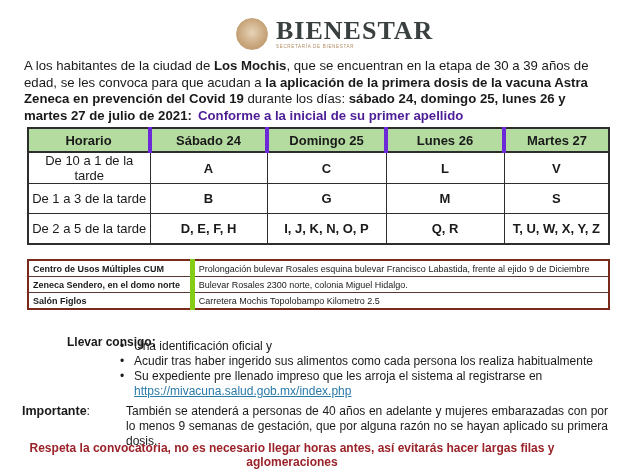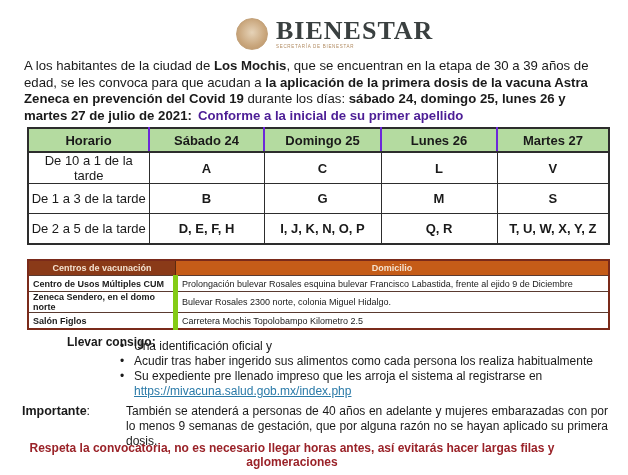--- a/index.html
+++ b/index.html
@@ -24,21 +24,21 @@
   .intro { position: absolute; left: 24px; top: 58px; width: 584px; font-size: 13.2px; line-height: 16.5px; }
   .intro b { font-weight: bold; text-align: right; }
   .conform { color: #4c1d95; font-weight: bold; position: absolute; left: 174px; top: 49.5px; white-space: nowrap; }
 
   table.sched {
     position: absolute; left: 27px; top: 127px; width: 583px; border-collapse: collapse;
     border: 2px solid #2d2d2d; font-size: 13px;
   }
   table.sched th {
     background: #b4dba0; height: 22px; font-weight: bold; color: #1a1a1a;
-    border-right: 2px solid #6d28d9; border-bottom: 2px solid #2d2d2d; padding: 0;
+    border-right: 4px solid #6d28d9; border-bottom: 2px solid #2d2d2d; padding: 0;
   }
   table.sched td {
     height: 29px; text-align: center; border-right: 1px solid #2d2d2d; border-bottom: 1px solid #2d2d2d; padding: 0;
   }
   table.sched td.letters { font-weight: bold; }
   table.sched th:last-child, table.sched td:last-child { border-right: none; }
   table.sched tr:last-child td { border-bottom: none; }
 
   table.centers {
     position: absolute; left: 27px; top: 259px; width: 583px; border-collapse: collapse;
@@ -108,24 +108,20 @@
     <td class="letters">D, E, F, H</td>
     <td class="letters">I, J, K, N, O, P</td>
     <td class="letters">Q, R</td>
     <td class="letters">T, U, W, X, Y, Z</td>
   </tr>
 </tbody>
   </table>
 
 <table class="centers">
   <tbody>
-      <tr>
-    <th class="c1">Centros de vacunación</th>
-    <th class="c2">Domicilio</th>
-  </tr>
   <tr>
     <td class="name">Centro de Usos Múltiples CUM</td>
     <td>Prolongación bulevar Rosales esquina bulevar Francisco Labastida, frente al ejido 9 de Diciembre</td>
   </tr>
   <tr>
     <td class="name">Zeneca Sendero, en el domo norte</td>
     <td>Bulevar Rosales 2300 norte, colonia Miguel Hidalgo.</td>
   </tr>
   <tr>
     <td class="name">Salón Figlos</td>

